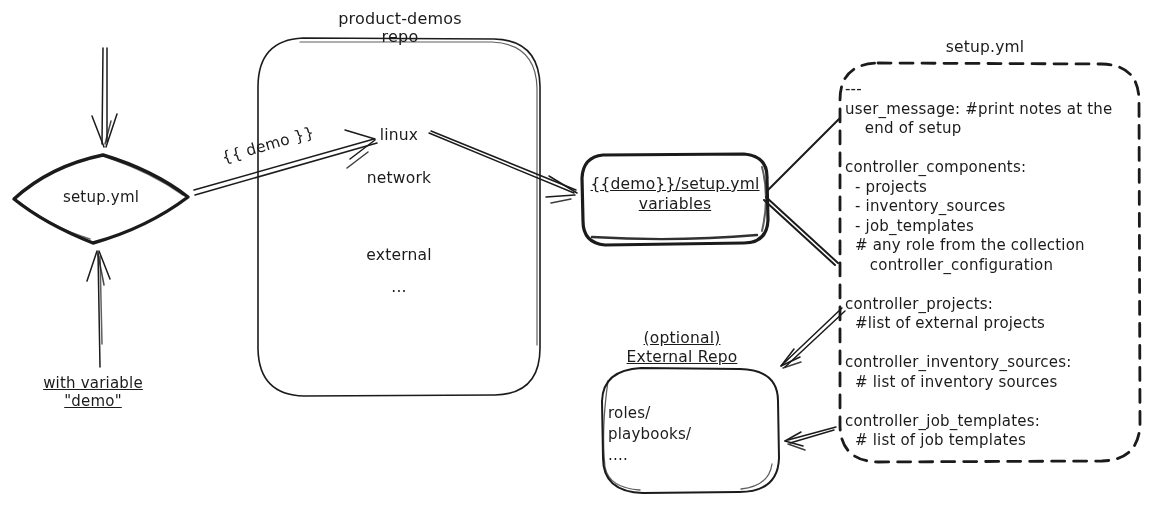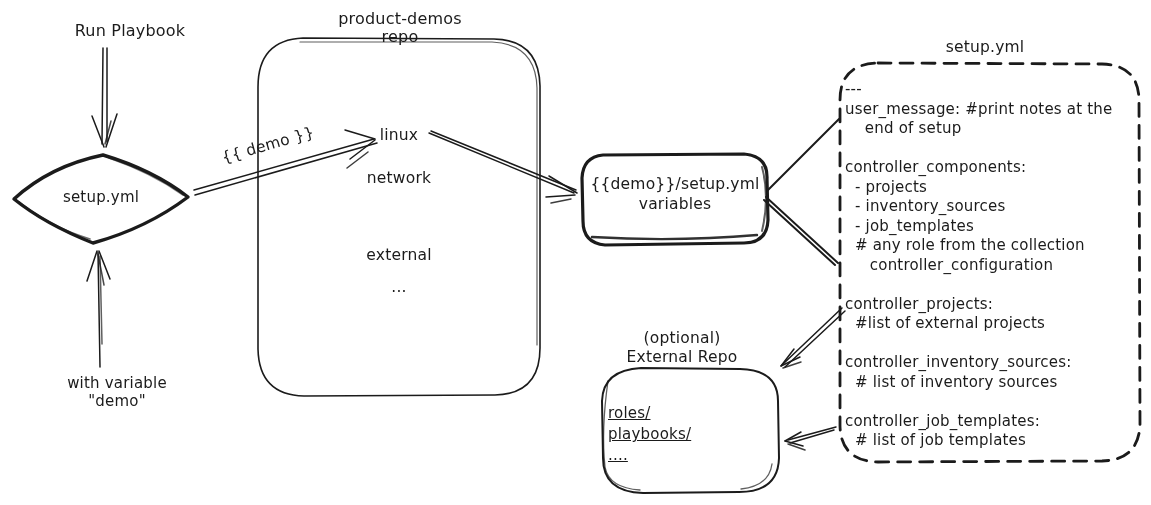--- a/index.html
+++ b/index.html
@@ -15,43 +15,43 @@
   .lbl{
     position:absolute;
     color:#1b1b1b;
     font-family:"DejaVu Sans", sans-serif;
     letter-spacing:.2px;
     line-height:18px;
     font-size:15px;
   }
   .c{text-align:center;}
   .pre{white-space:pre;}
-  .preline{white-space:pre-line;}
+  .preline{white-space:pre-line;text-decoration:underline;}
   .t16{font-size:16px;}
   .t155{font-size:15.5px;}
   #run-playbook-label{left:55px;top:22px;width:150px;}
   #diamond-label{left:40px;top:188px;width:122px;}
-  #with-variable-label{left:56px;top:374px;width:122px;line-height:18px;}
+  #with-variable-label{left:32px;top:374px;width:122px;line-height:18px;}
   #repo-title{left:318px;top:10px;width:164px;}
   .repo-item{left:329px;width:140px;}
   #repo-item-0{top:126px;}
   #repo-item-1{top:169px;}
   #repo-item-2{top:206px;}
   #repo-item-3{top:246px;}
   #repo-item-4{top:278px;}
   #demo-arrow-label{
     left:212px;top:136px;width:112px;
     transform:rotate(-16deg);
     transform-origin:50% 50%;
   }
   #variables-label{left:590px;top:174px;width:170px;line-height:20px;}
   #setupyml-title{left:925px;top:38px;width:120px;}
   #setupyml-content{left:845px;top:80px;width:292px;line-height:19.5px;font-size:15px;}
   #external-title{left:600px;top:329px;width:164px;line-height:19px;text-align:center;}
-  #external-content{left:608px;top:403px;width:160px;line-height:21px;text-decoration:underline;}
+  #external-content{left:608px;top:403px;width:160px;line-height:21px;}
 </style>
 </head>
 <body>
 
 <div id="canvas">
 
   <svg id="artwork" width="1151" height="505" viewBox="0 0 1151 505" fill="none" stroke="#1b1b1b" stroke-linecap="round" stroke-linejoin="round">
 
     <g>
       <path d="M 14 199 Q 50 166 103 155 Q 153 170 188 197 Q 147 228 93 243 Q 45 224 14 199 Z" stroke-width="3.4"></path>
@@ -128,21 +128,20 @@
 
     <g stroke-width="1.5">
       <path d="M 836 427 L 788 440"></path>
       <path d="M 834 430 L 790 443"></path>
       <path d="M 785 441 L 801 432"></path>
       <path d="M 785 441 L 803 446"></path>
       <path d="M 788 444 L 805 450" opacity="0.85"></path>
     </g>
   </svg>
 
-  <div id="run-playbook-label" class="lbl c t16">Run Playbook</div>
 
   <div id="diamond-label" class="lbl c">setup.yml</div>
 
   <div id="with-variable-label" class="lbl c preline">with variable
 "demo"</div>
 
   <div id="repo-item-0" class="lbl c t155 repo-item">linux</div>
 
   <div id="repo-title" class="lbl c t16">product-demos repo</div>
   <div id="repo-item-1" class="lbl c t155 repo-item">network</div>

